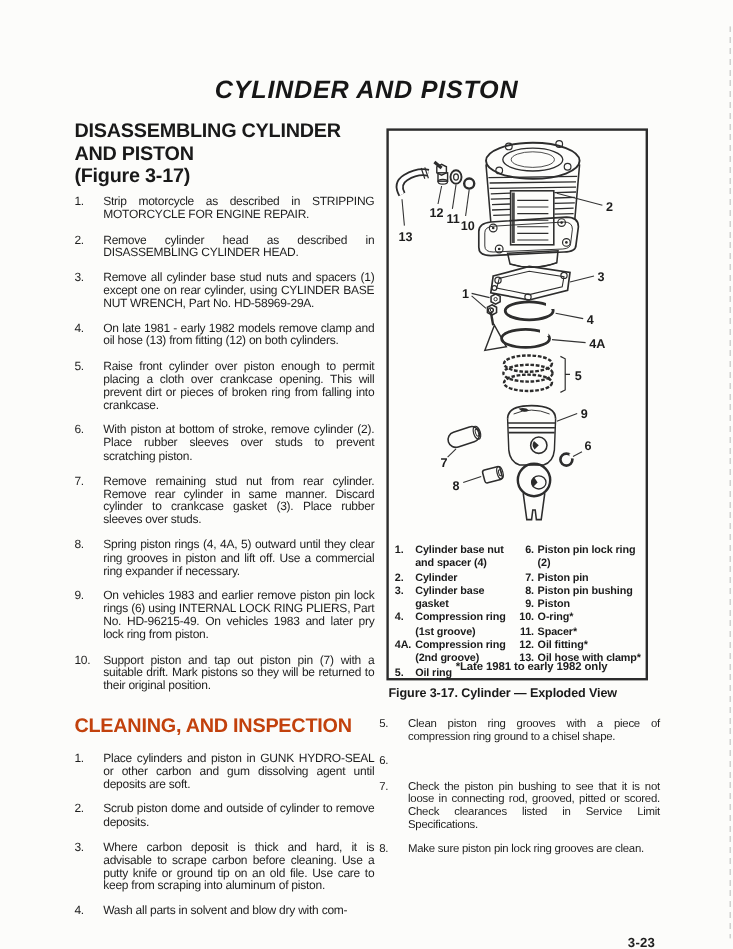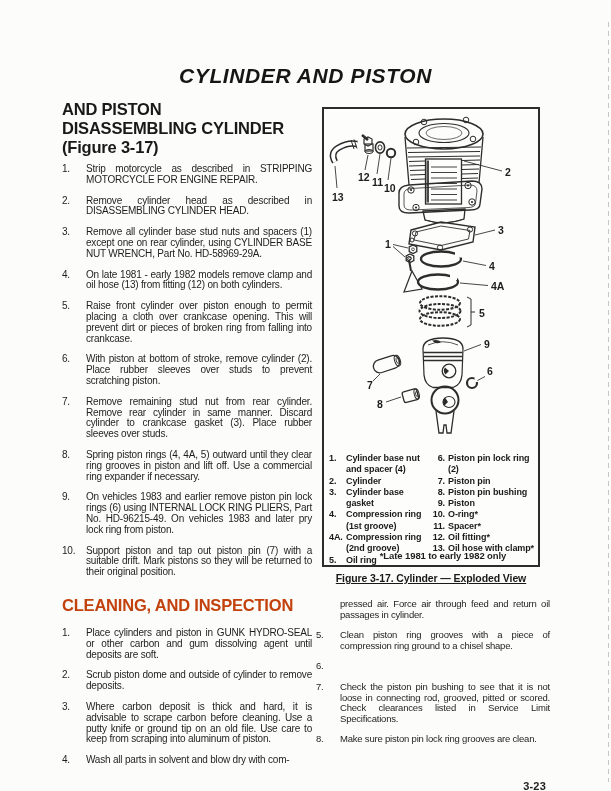--- a/index.html
+++ b/index.html
@@ -33,22 +33,22 @@
   .legend .rcol{flex:1;}
   .leg-item{display:flex;}
   .lcol .leg-item .ln{width:17px;flex:none;}
   .rcol .leg-item .ln{width:16px;flex:none;text-align:right;margin-right:3px;}
   .leg-item .ll{flex:1;}
   .fig-note{
     position:absolute;bottom:4px;left:12px;width:100%;text-align:center;
     font-size:9.5px;font-weight:bold;letter-spacing:-.1px;
   }
   .fig-caption{
-    position:absolute;left:318px;top:572px;width:226px;text-align:center;
-    font-size:10.5px;font-weight:bold;letter-spacing:-.1px;color:#191919;text-decoration:underline;
+    position:absolute;left:306px;top:572px;width:226px;text-align:center;
+    font-size:10.5px;font-weight:bold;letter-spacing:-.1px;color:#191919;
   }
   
   .cleaning-heading{
     position:absolute;left:62px;top:596px;
     font-size:16.5px;font-weight:bold;letter-spacing:-.2px;color:#c2410c;
   }
   .cleaning-left{position:absolute;left:62px;top:628px;width:250px;
     font-size:10px;line-height:10.8px;letter-spacing:-.2px;}
   .cleaning-right{position:absolute;left:316px;top:599px;width:234px;
     font-size:9.5px;line-height:10.6px;letter-spacing:-.2px;}
@@ -66,22 +66,22 @@
   svg text{font-family:"Liberation Sans",sans-serif;font-weight:bold;font-size:10.5px;fill:#1d1d1d;}
   svg .ln{stroke:#2d2d2d;fill:none;}
 </style>
 </head>
 <body>
 
 <div class="page-title">CYLINDER AND PISTON</div>
 
 <div class="col-left">
   <div class="sec-heading">
+    <div>DISASSEMBLING CYLINDER</div>
     <div>AND PISTON</div>
-    <div>DISASSEMBLING CYLINDER</div>
     <div>(Figure 3-17)</div>
   </div>
   <div class="steps">
     <div class="step">
         <span class="n">1.</span>
         <span class="t">Strip motorcycle as described in STRIPPING MOTORCYCLE FOR ENGINE REPAIR.</span>
       </div>
     <div class="step">
         <span class="n">2.</span>
         <span class="t">Remove cylinder head as described in DISASSEMBLING CYLINDER HEAD.</span>
@@ -386,21 +386,20 @@
       <span class="n">3.</span>
       <span class="t">Where carbon deposit is thick and hard, it is advisable to scrape carbon before cleaning. Use a putty knife or ground tip on an old file. Use care to keep from scraping into aluminum of piston.</span>
     </div>
   <div class="step">
       <span class="n">4.</span>
       <span class="t">Wash all parts in solvent and blow dry with com-</span>
     </div>
 </div>
 
 <div class="cleaning-right">
-  <div class="continuation">pressed air. Force air through feed and return oil passages in cylinder.</div>
   <div class="step">
       <span class="n">5.</span>
       <span class="t">Clean piston ring grooves with a piece of compression ring ground to a chisel shape.</span>
     </div>
   <div class="step">
       <span class="n">6.</span>
     </div>
   <div class="step">
       <span class="n">7.</span>
       <span class="t">Check the piston pin bushing to see that it is not loose in connecting rod, grooved, pitted or scored. Check clearances listed in Service Limit Specifications.</span>

